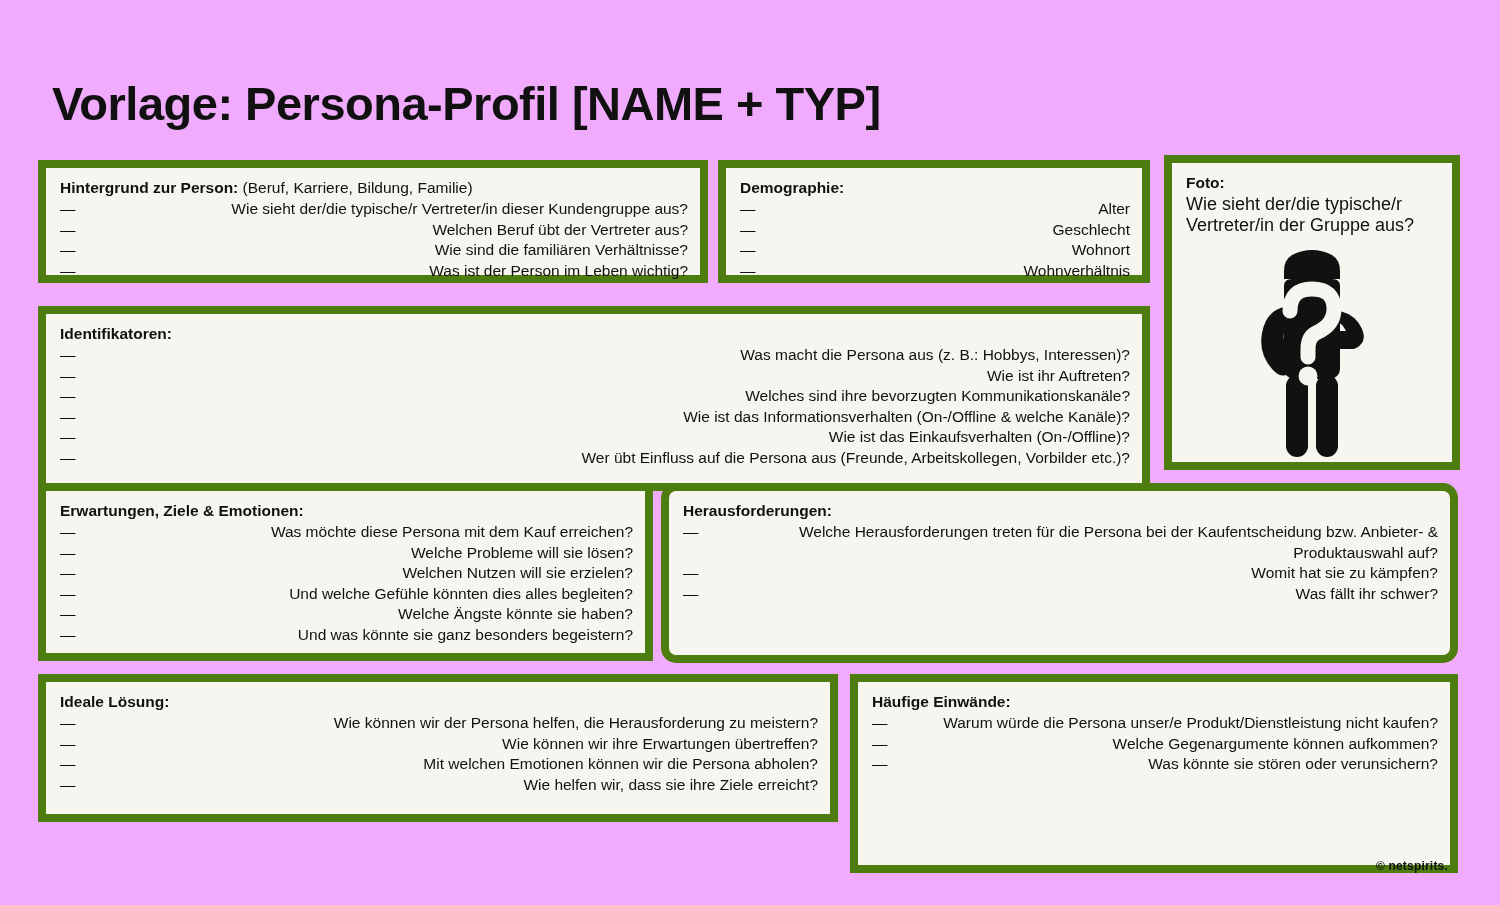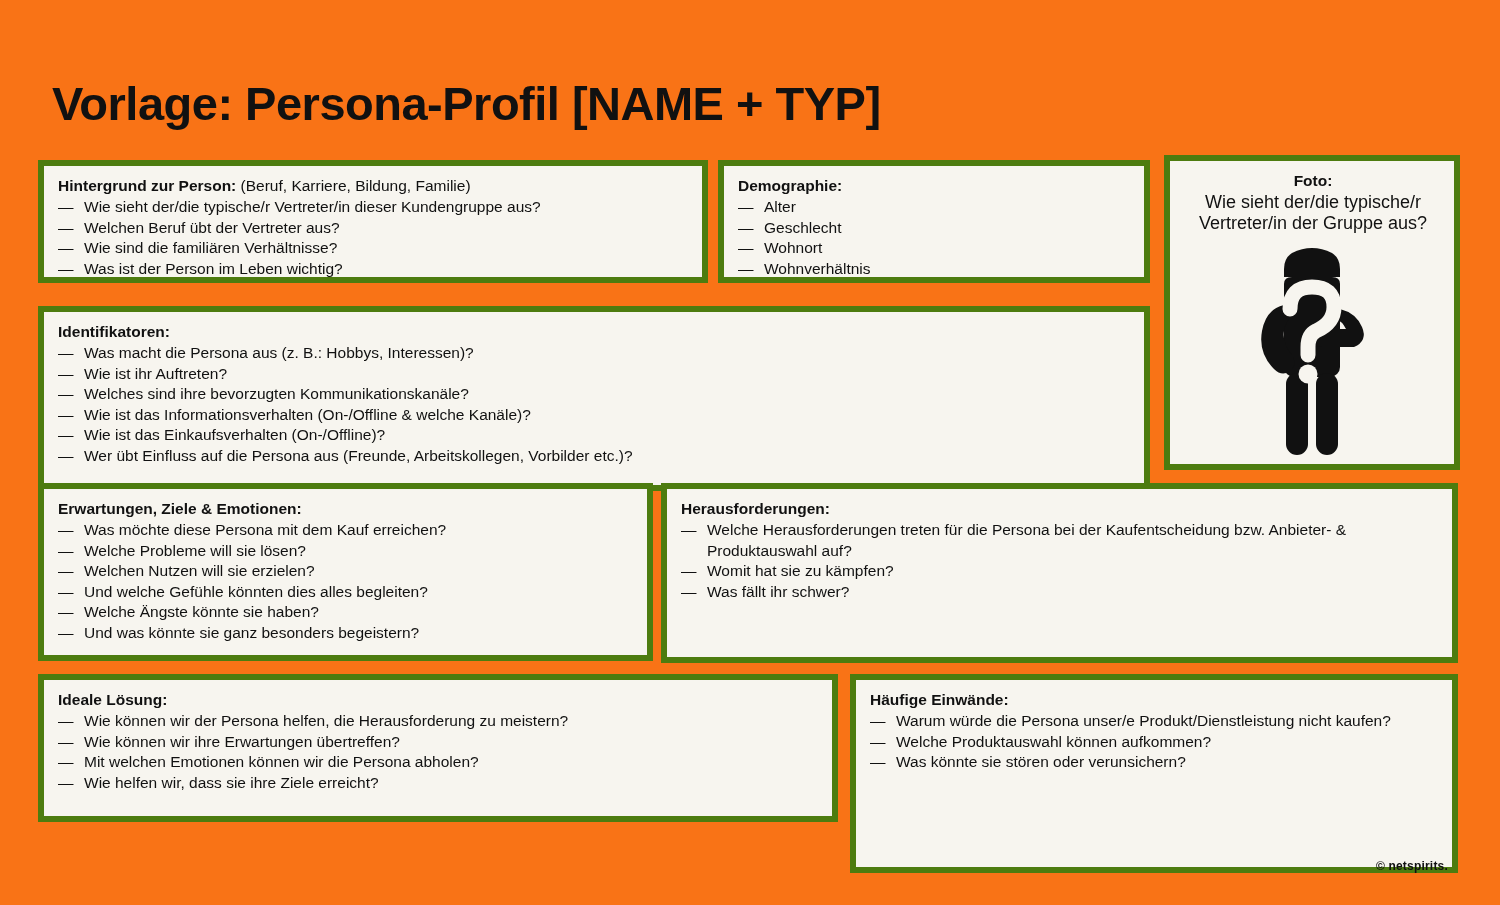--- a/index.html
+++ b/index.html
@@ -14,41 +14,41 @@
     font-family: "Liberation Sans", sans-serif;
     color: #141414;
     overflow: hidden;
     position: relative;
   }
 
   #page {
     position: relative;
     width: 1500px;
     height: 905px;
-    background: #f97316;
+    background: #f0abfc;
   }
 
   
   #page-title {
     position: absolute;
     left: 52px;
     top: 48px;
     font-size: 47px;
     font-weight: bold;
     letter-spacing: -0.5px;
     line-height: 1.05;
     white-space: nowrap;
     color: #111111;
   }
 
   
   .box {
     position: absolute;
     box-sizing: border-box;
-    border: 6px solid #4d7c0f;
+    border: 8px solid #4d7c0f;
     background: #F7F5EF;
     padding: 10px 12px 8px 14px;
   }
 
   .box-title {
     font-size: 15.5px;
     font-weight: bold;
     line-height: 20px;
     color: #111111;
     margin: 0 0 1px 0;
@@ -70,36 +70,37 @@
     align-items: flex-start;
     margin: 0;
   }
   ul.bullets li .dash {
     flex: 0 0 auto;
     width: 26px;
     color: #111111;
   }
   ul.bullets li .btext {
     flex: 1 1 auto;
+    text-align: right;
   }
 
   
   .plain-line {
     font-size: 18px;
     line-height: 20.5px;
     color: #111111;
   }
 
   
   #box-hintergrund { left: 38px;   top: 160px; width: 670px;  height: 123px; }
   #box-demographie { left: 718px;  top: 160px; width: 432px;  height: 123px; }
-  #box-foto        { left: 1164px; top: 155px; width: 296px;  height: 315px; text-align: center; }
+  #box-foto        { left: 1164px; top: 155px; width: 296px;  height: 315px; }
   #box-identifikatoren { left: 38px; top: 306px; width: 1112px; height: 185px; }
   #box-erwartungen { left: 38px;   top: 483px; width: 615px;  height: 178px; }
-  #box-herausforderungen { left: 661px; top: 483px; width: 797px; height: 180px; }
+  #box-herausforderungen { left: 661px; top: 483px; width: 797px; height: 180px; border-radius: 15px; }
   #box-loesung     { left: 38px;   top: 674px; width: 800px;  height: 148px; }
   #box-einwaende   { left: 850px;  top: 674px; width: 608px;  height: 199px; }
 
   
   #foto-figure {
     position: absolute;
     left: 50%;
     transform: translateX(-50%);
     top: 86px;
     width: 124px;
@@ -323,21 +324,21 @@
     <div class="box-title">
       <span>Häufige Einwände:</span>
     </div>
     <ul class="bullets">
       <li>
         <span class="dash">—</span>
         <span class="btext">Warum würde die Persona unser/e Produkt/Dienstleistung nicht kaufen?</span>
       </li>
       <li>
         <span class="dash">—</span>
-        <span class="btext">Welche Produktauswahl können aufkommen?</span>
+        <span class="btext">Welche Gegenargumente können aufkommen?</span>
       </li>
       <li>
         <span class="dash">—</span>
         <span class="btext">Was könnte sie stören oder verunsichern?</span>
       </li>
     </ul>
   </section>
 
   <div id="footer-credit">© netspirits.</div>
 

